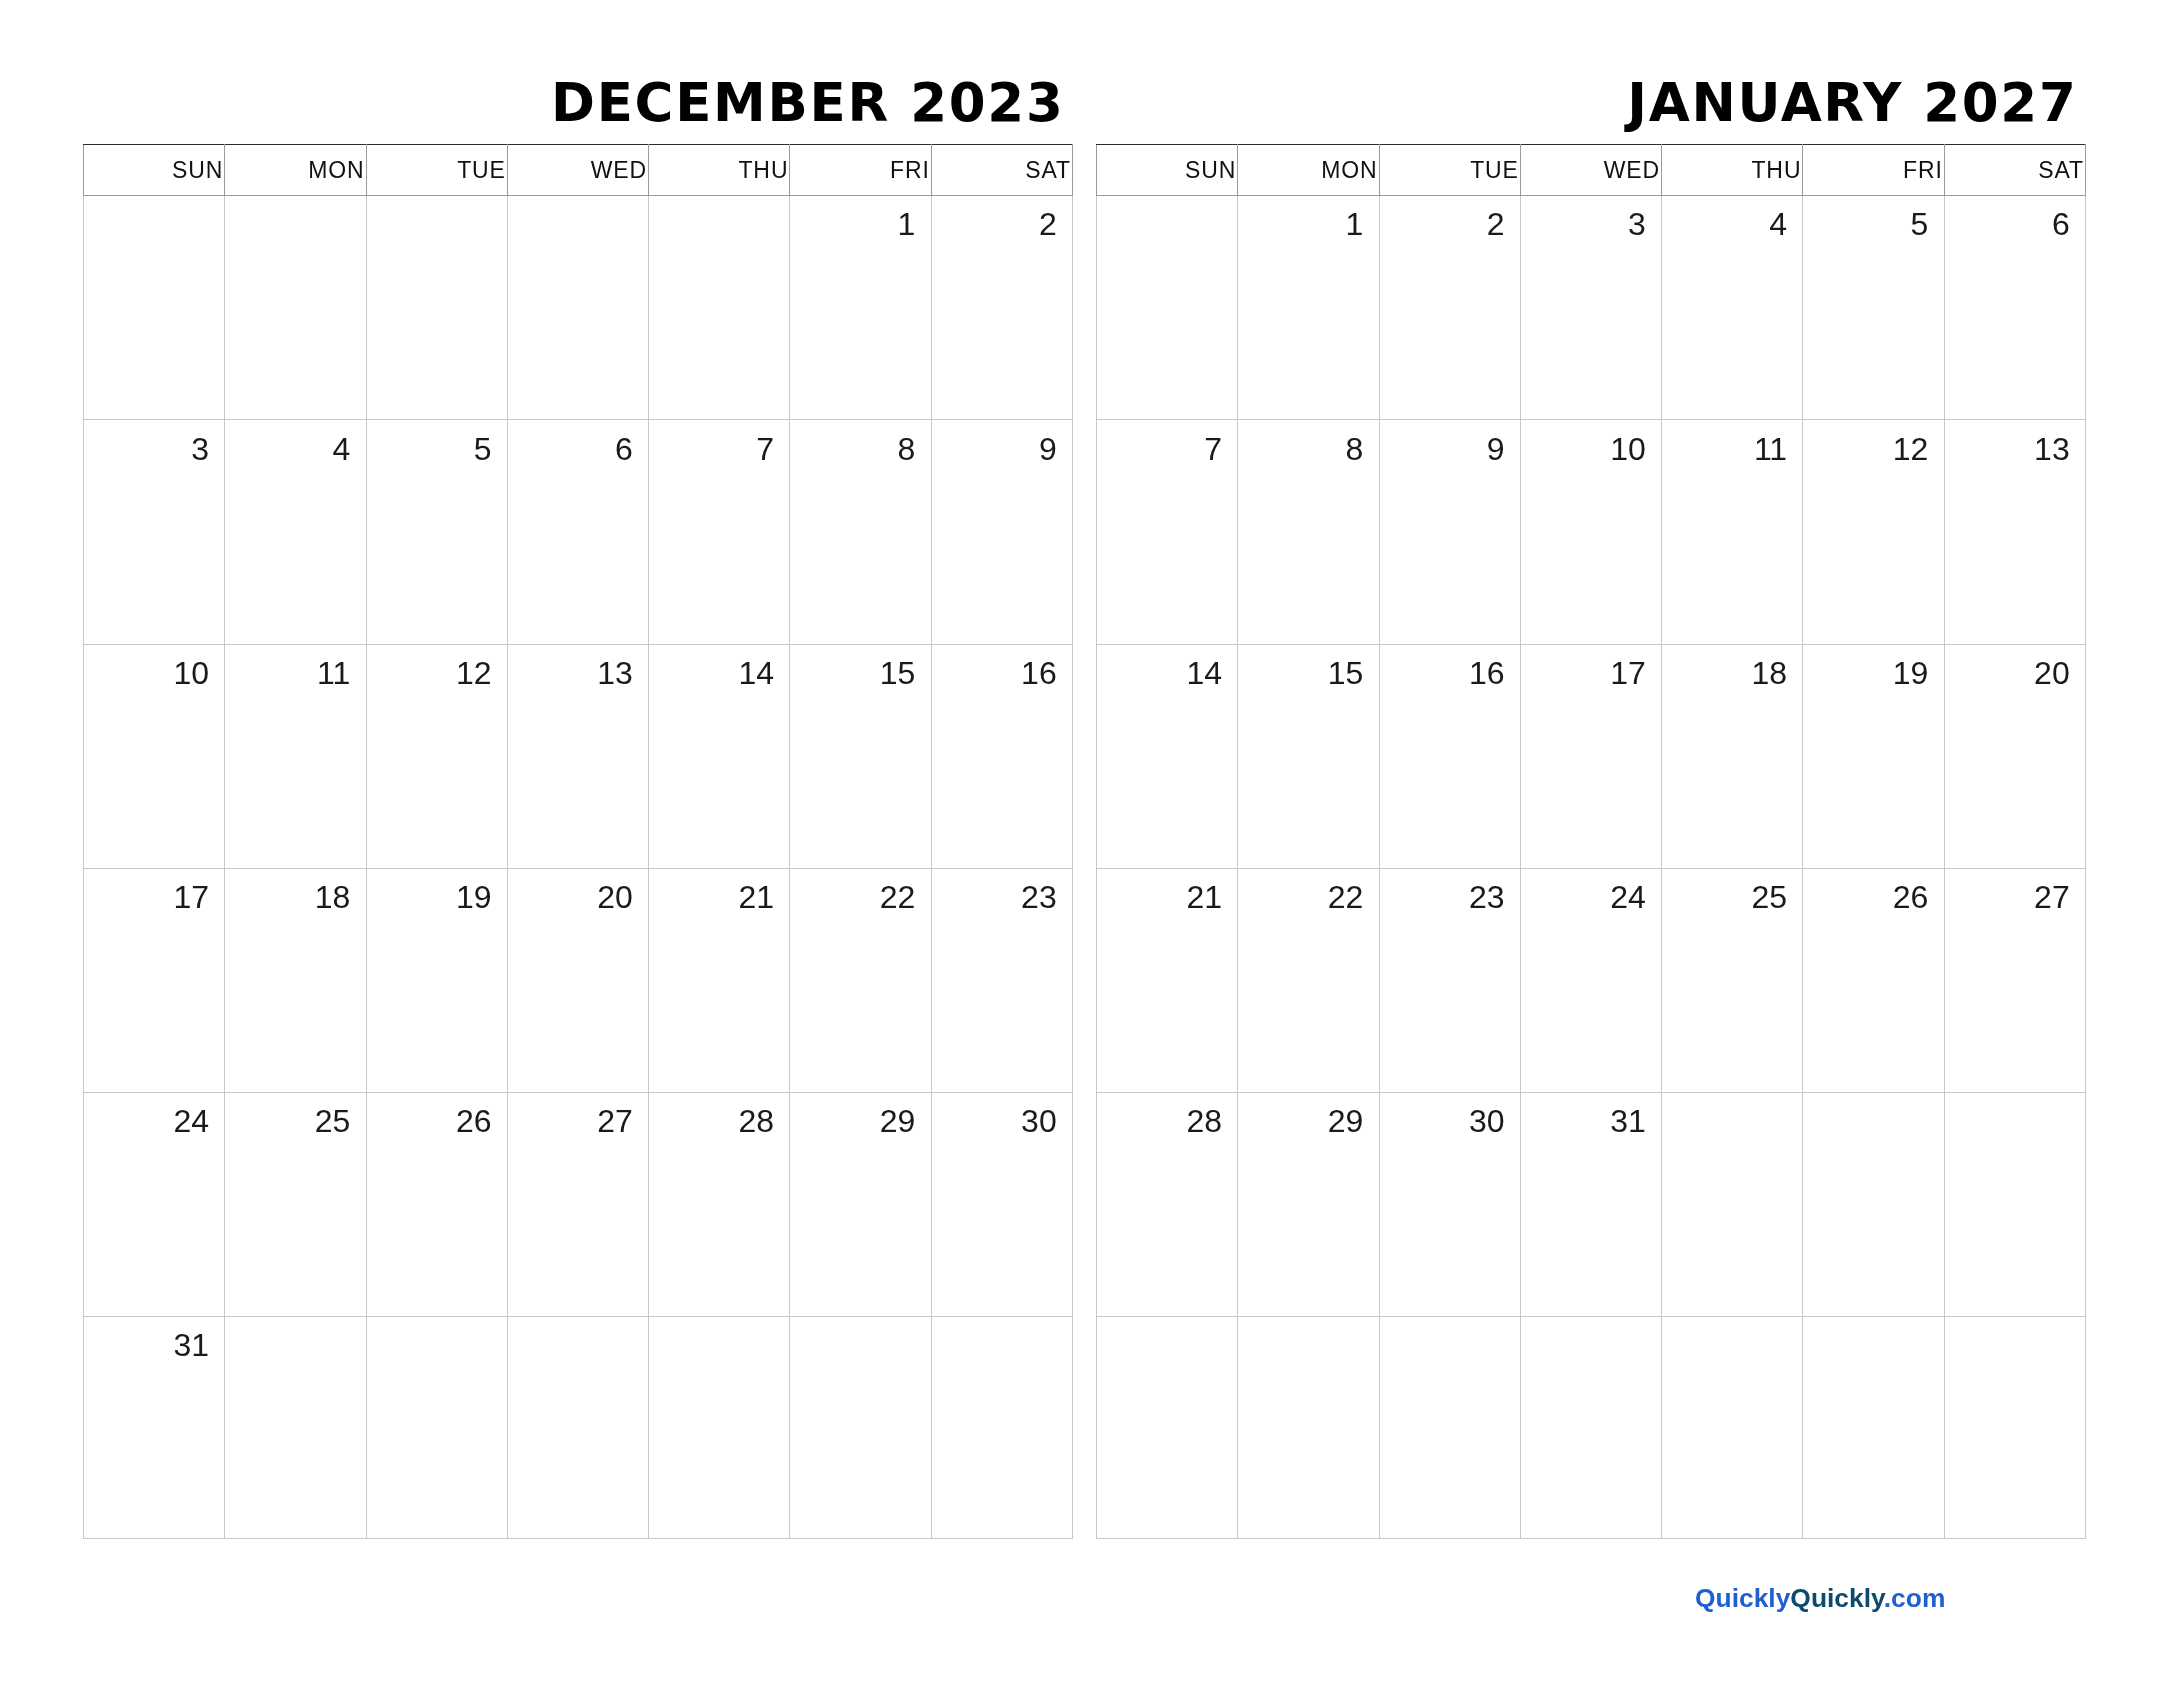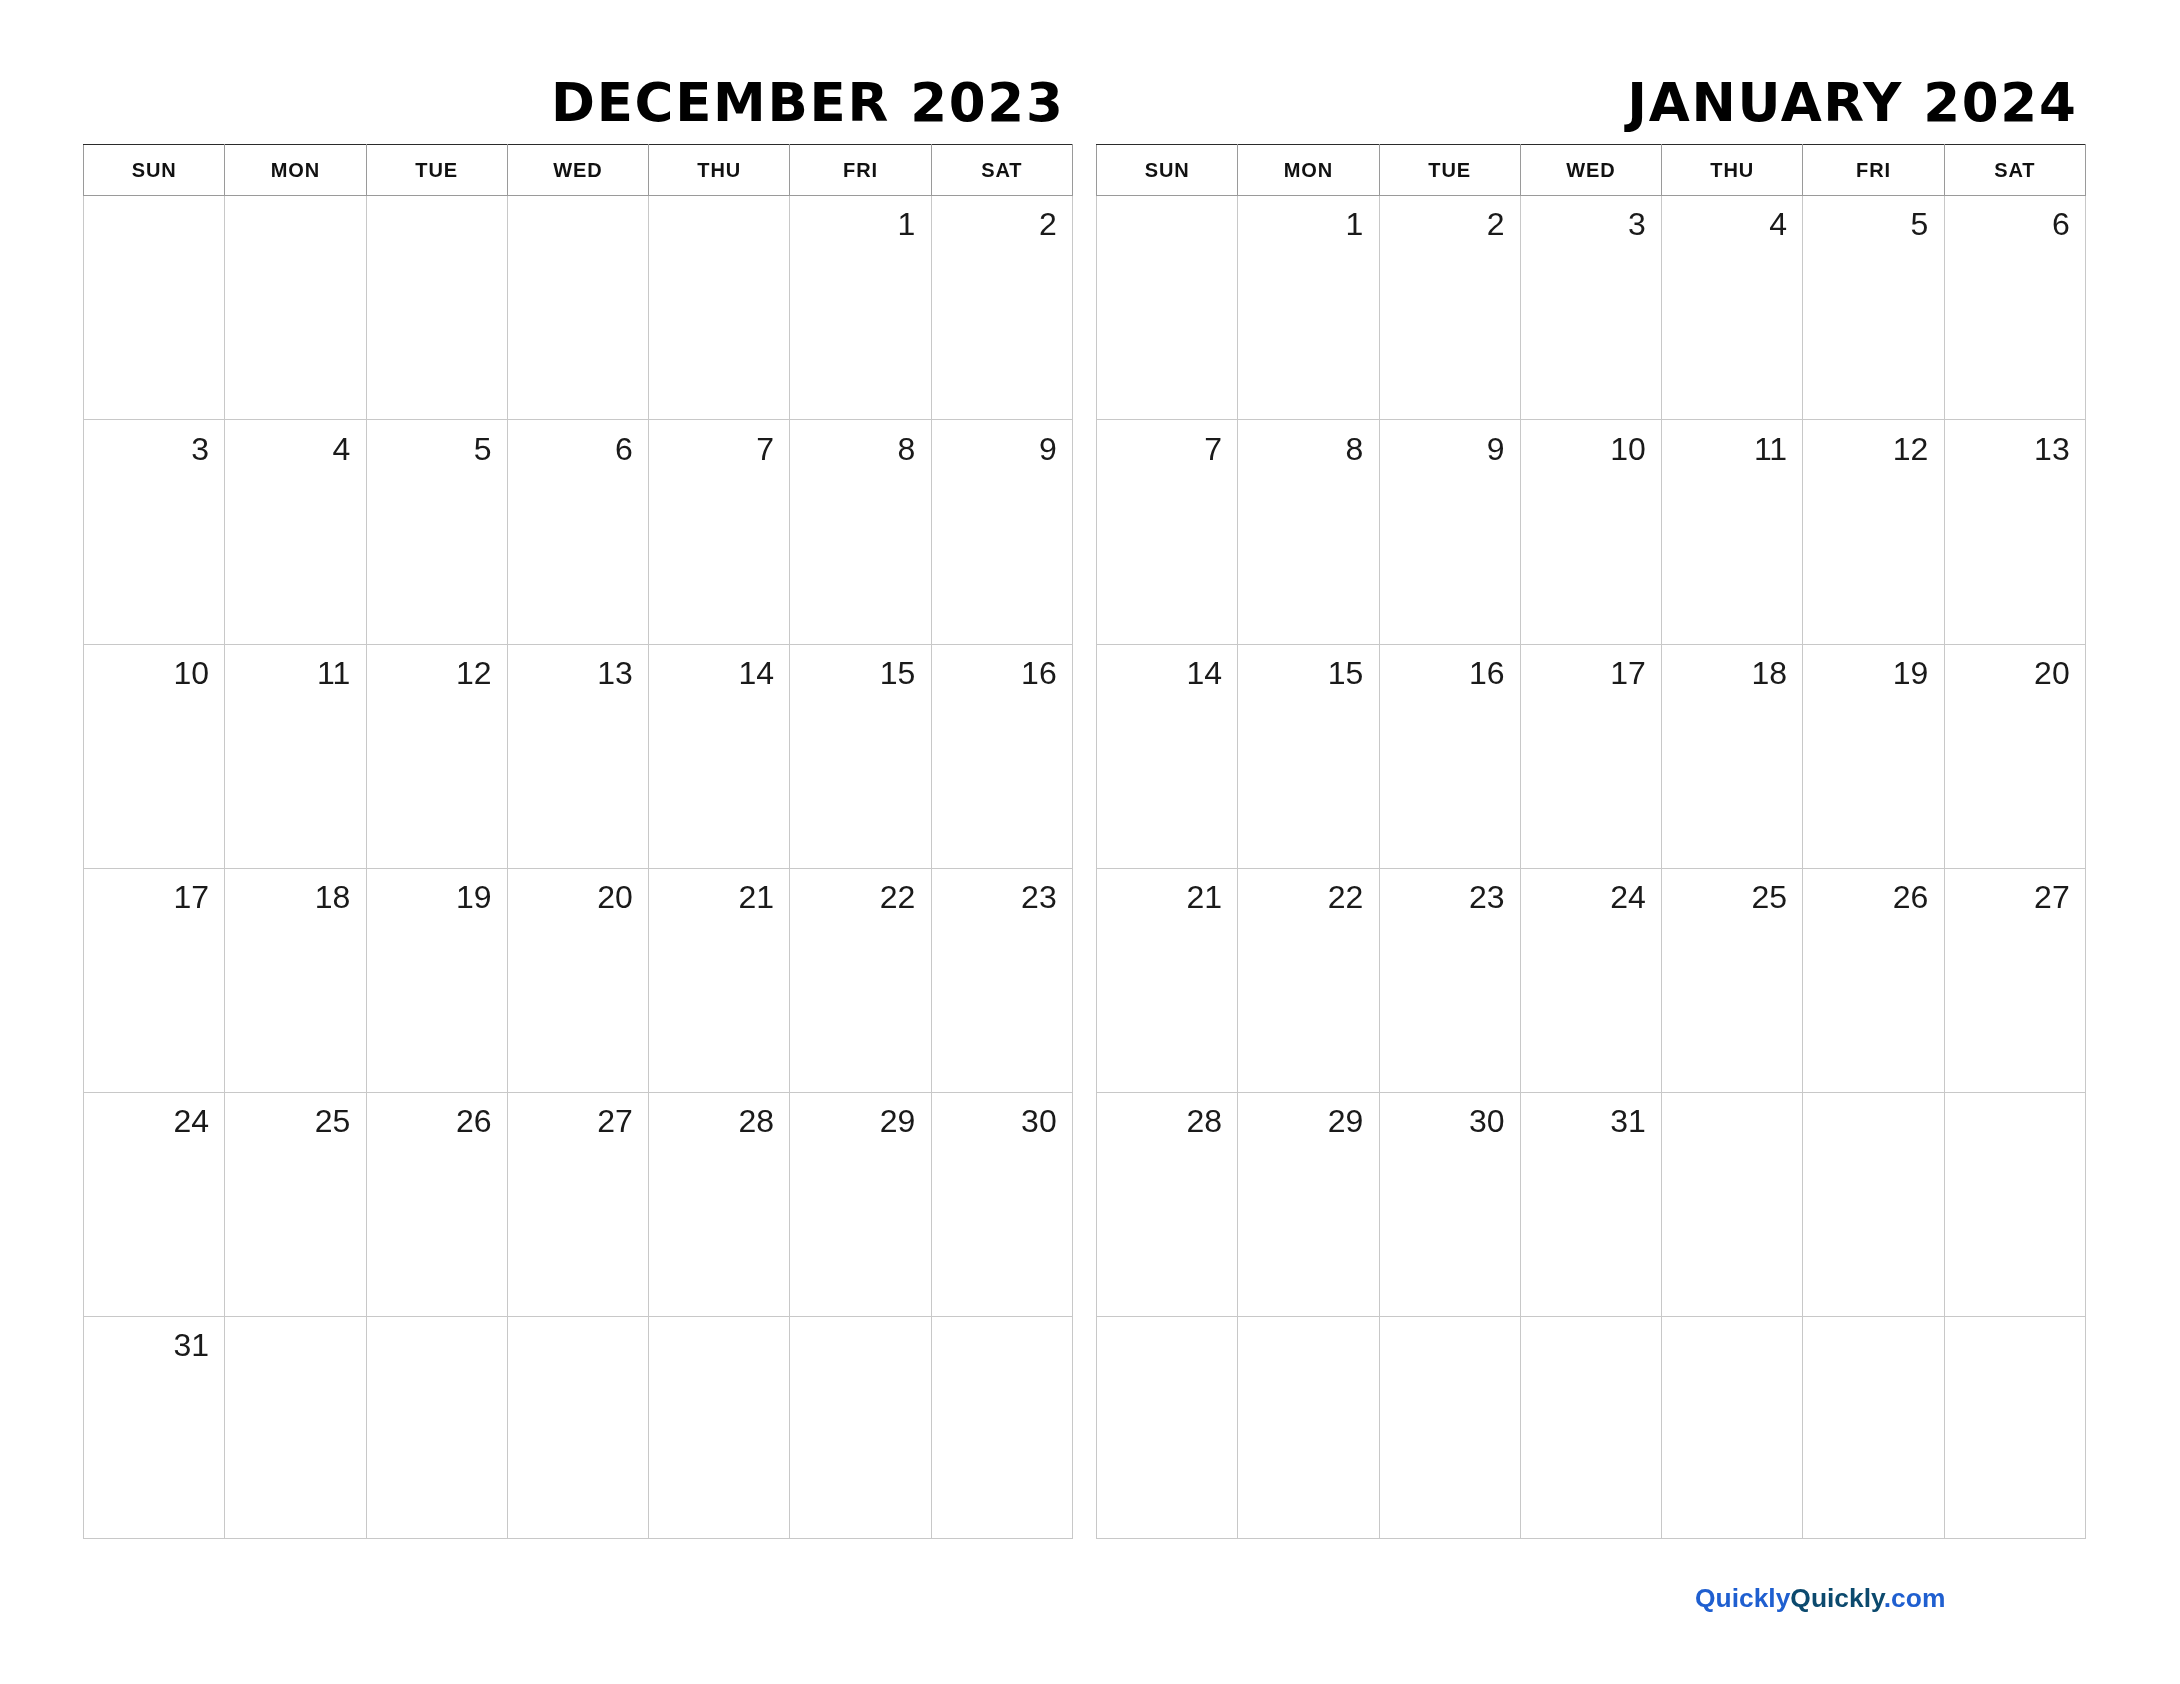--- a/index.html
+++ b/index.html
@@ -47,24 +47,24 @@
   table.cal {
     border-collapse: collapse;
     table-layout: fixed;
     width: 990px;
     border: 1.7px solid #2b2b2b;
   }
   table.cal th {
     border: 0.9px solid #9a9a9a;
     border-top: 1.7px solid #2b2b2b;
     height: 48px;
-    font-size: 20px;
-    font-weight: bold;
+    font-size: 23px;
+    font-weight: normal;
     letter-spacing: 0.9px;
-    text-align: center;
+    text-align: right;
     vertical-align: middle;
     color: #111;
   }
   table.cal td {
     border: 0.9px solid #c8c8c8;
     height: 213px;
     vertical-align: top;
     text-align: right;
     padding: 10.2px 15.3px 0 0;
     font-size: 32px;
@@ -162,21 +162,21 @@
             <td></td>
             <td></td>
             <td></td>
             <td></td>
           </tr>
         </tbody>
       </table>
     </div>
 
     <div class="month">
-      <div class="month-title">JANUARY 2024</div>
+      <div class="month-title">JANUARY 2027</div>
       <table class="cal">
         <thead>
           <tr>
             <th>SUN</th>
             <th>MON</th>
             <th>TUE</th>
             <th>WED</th>
             <th>THU</th>
             <th>FRI</th>
             <th>SAT</th>

